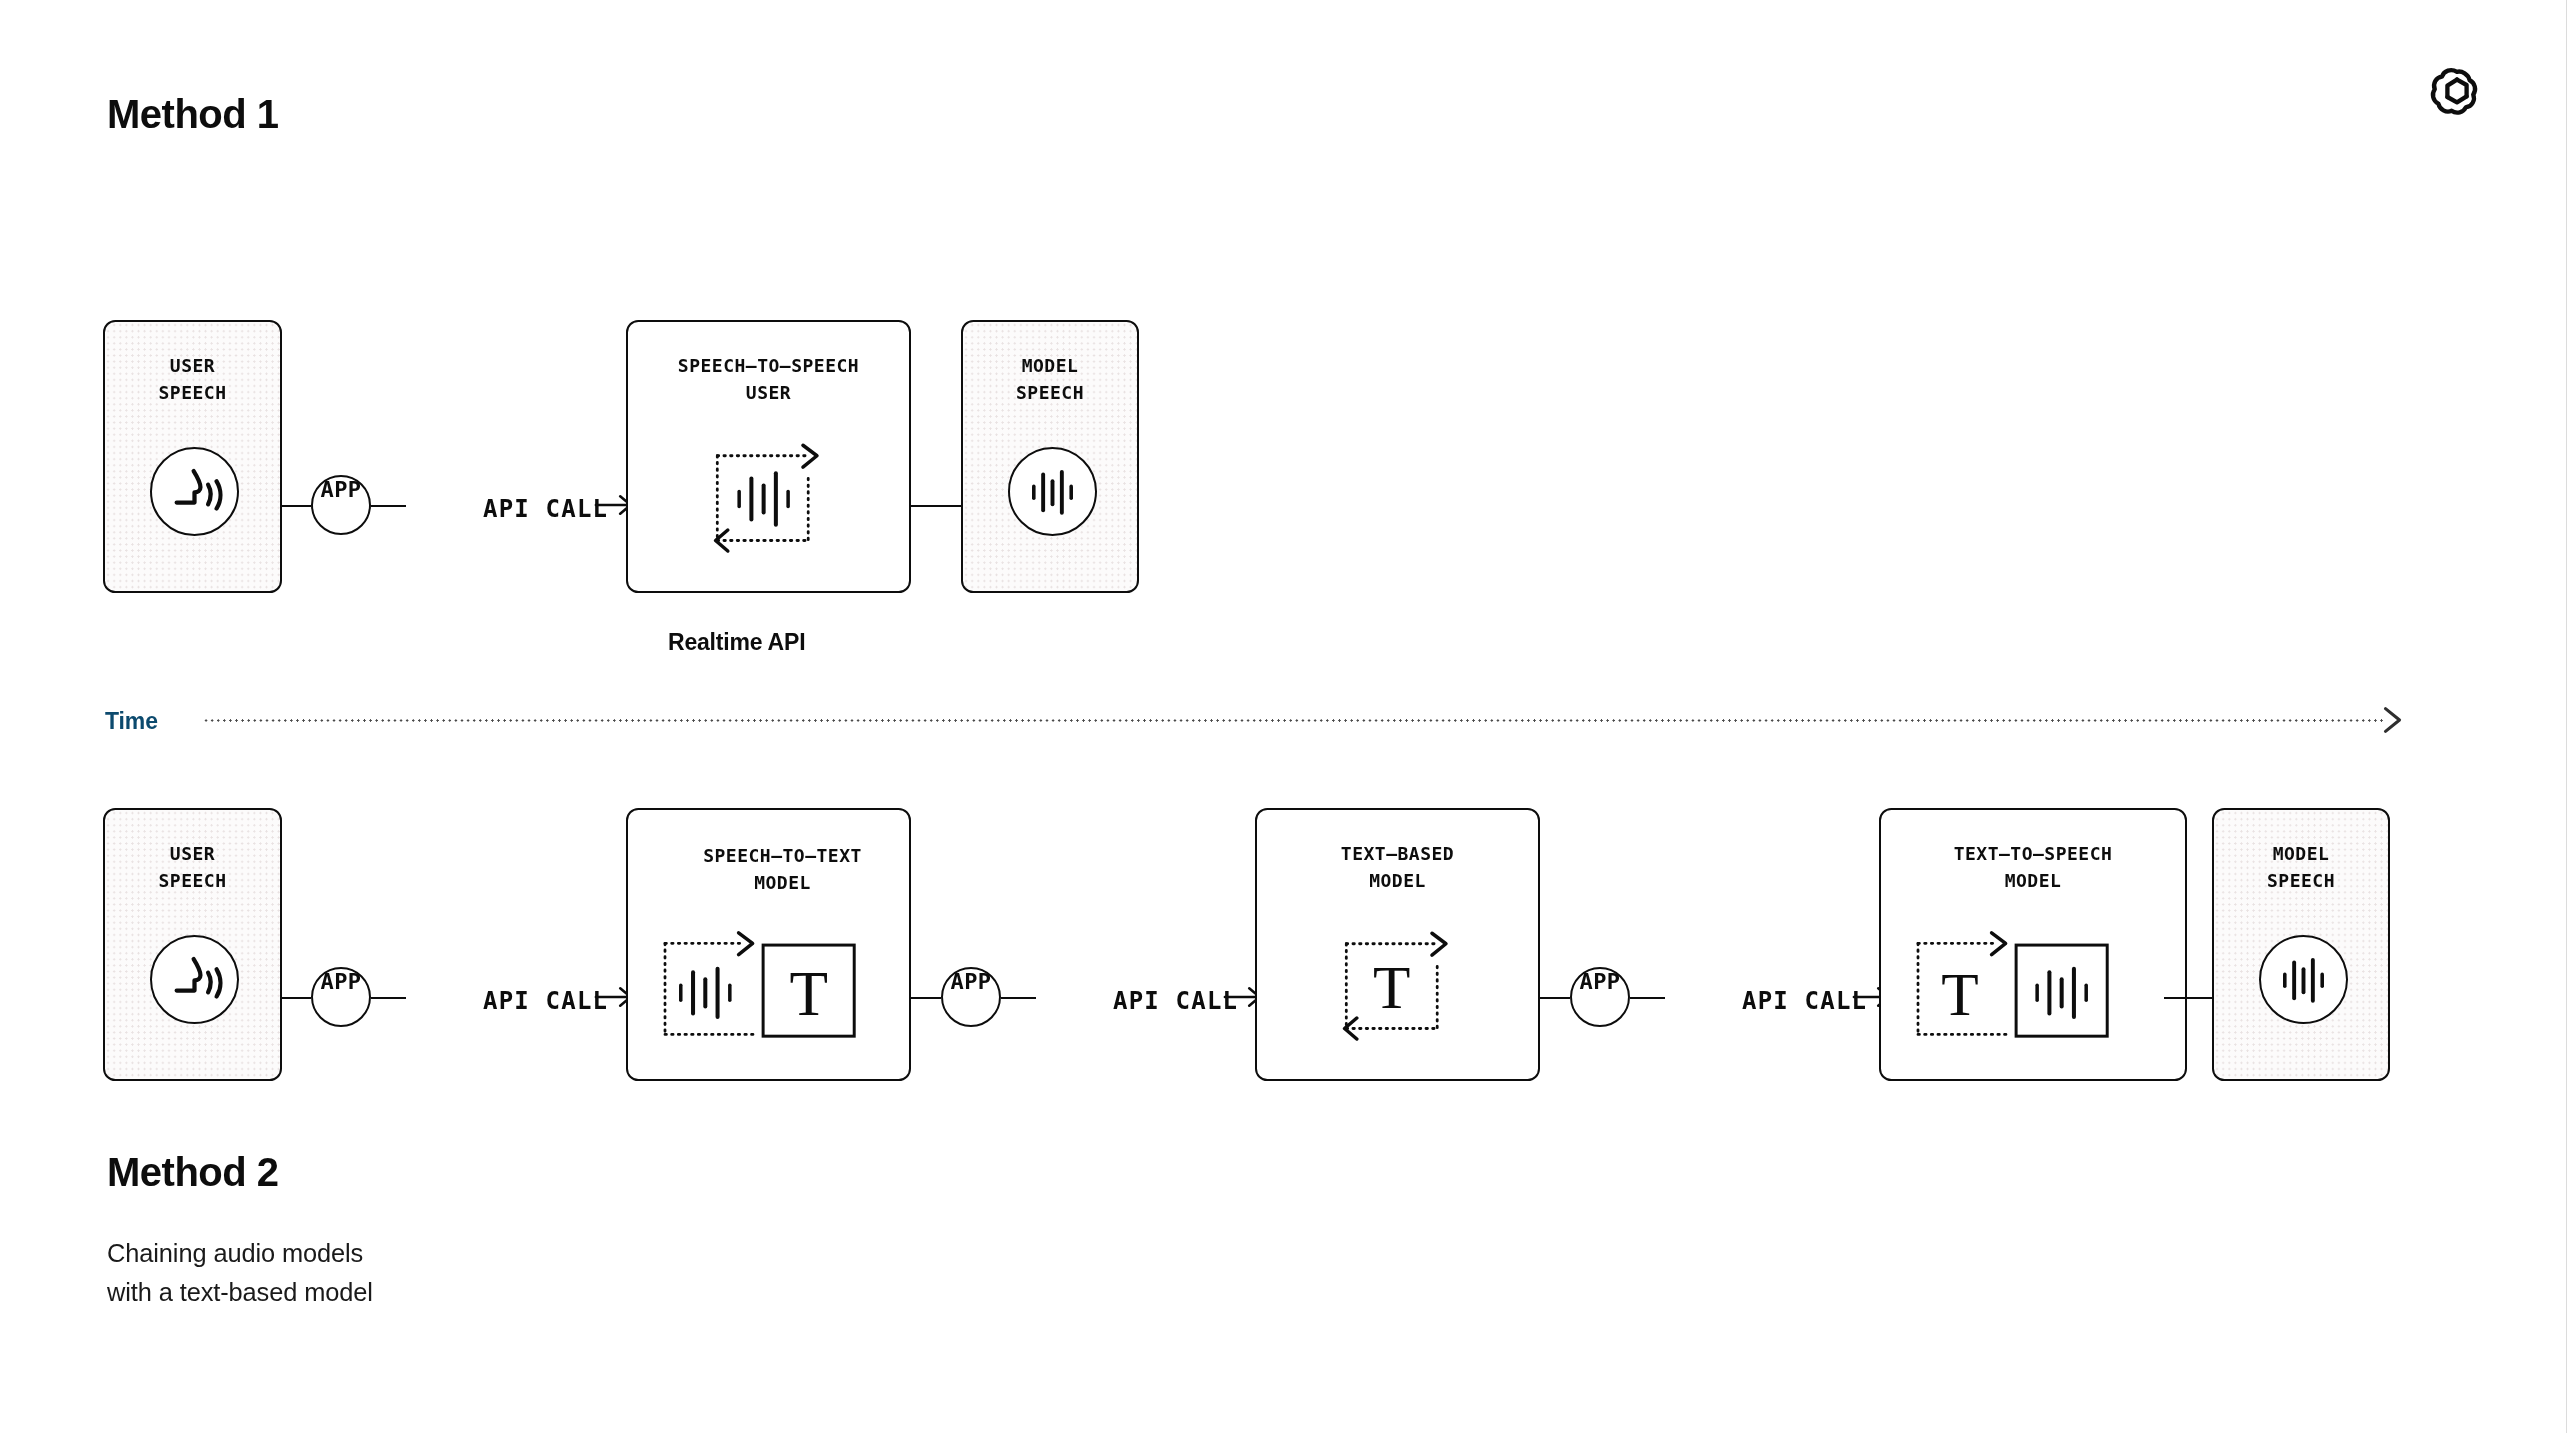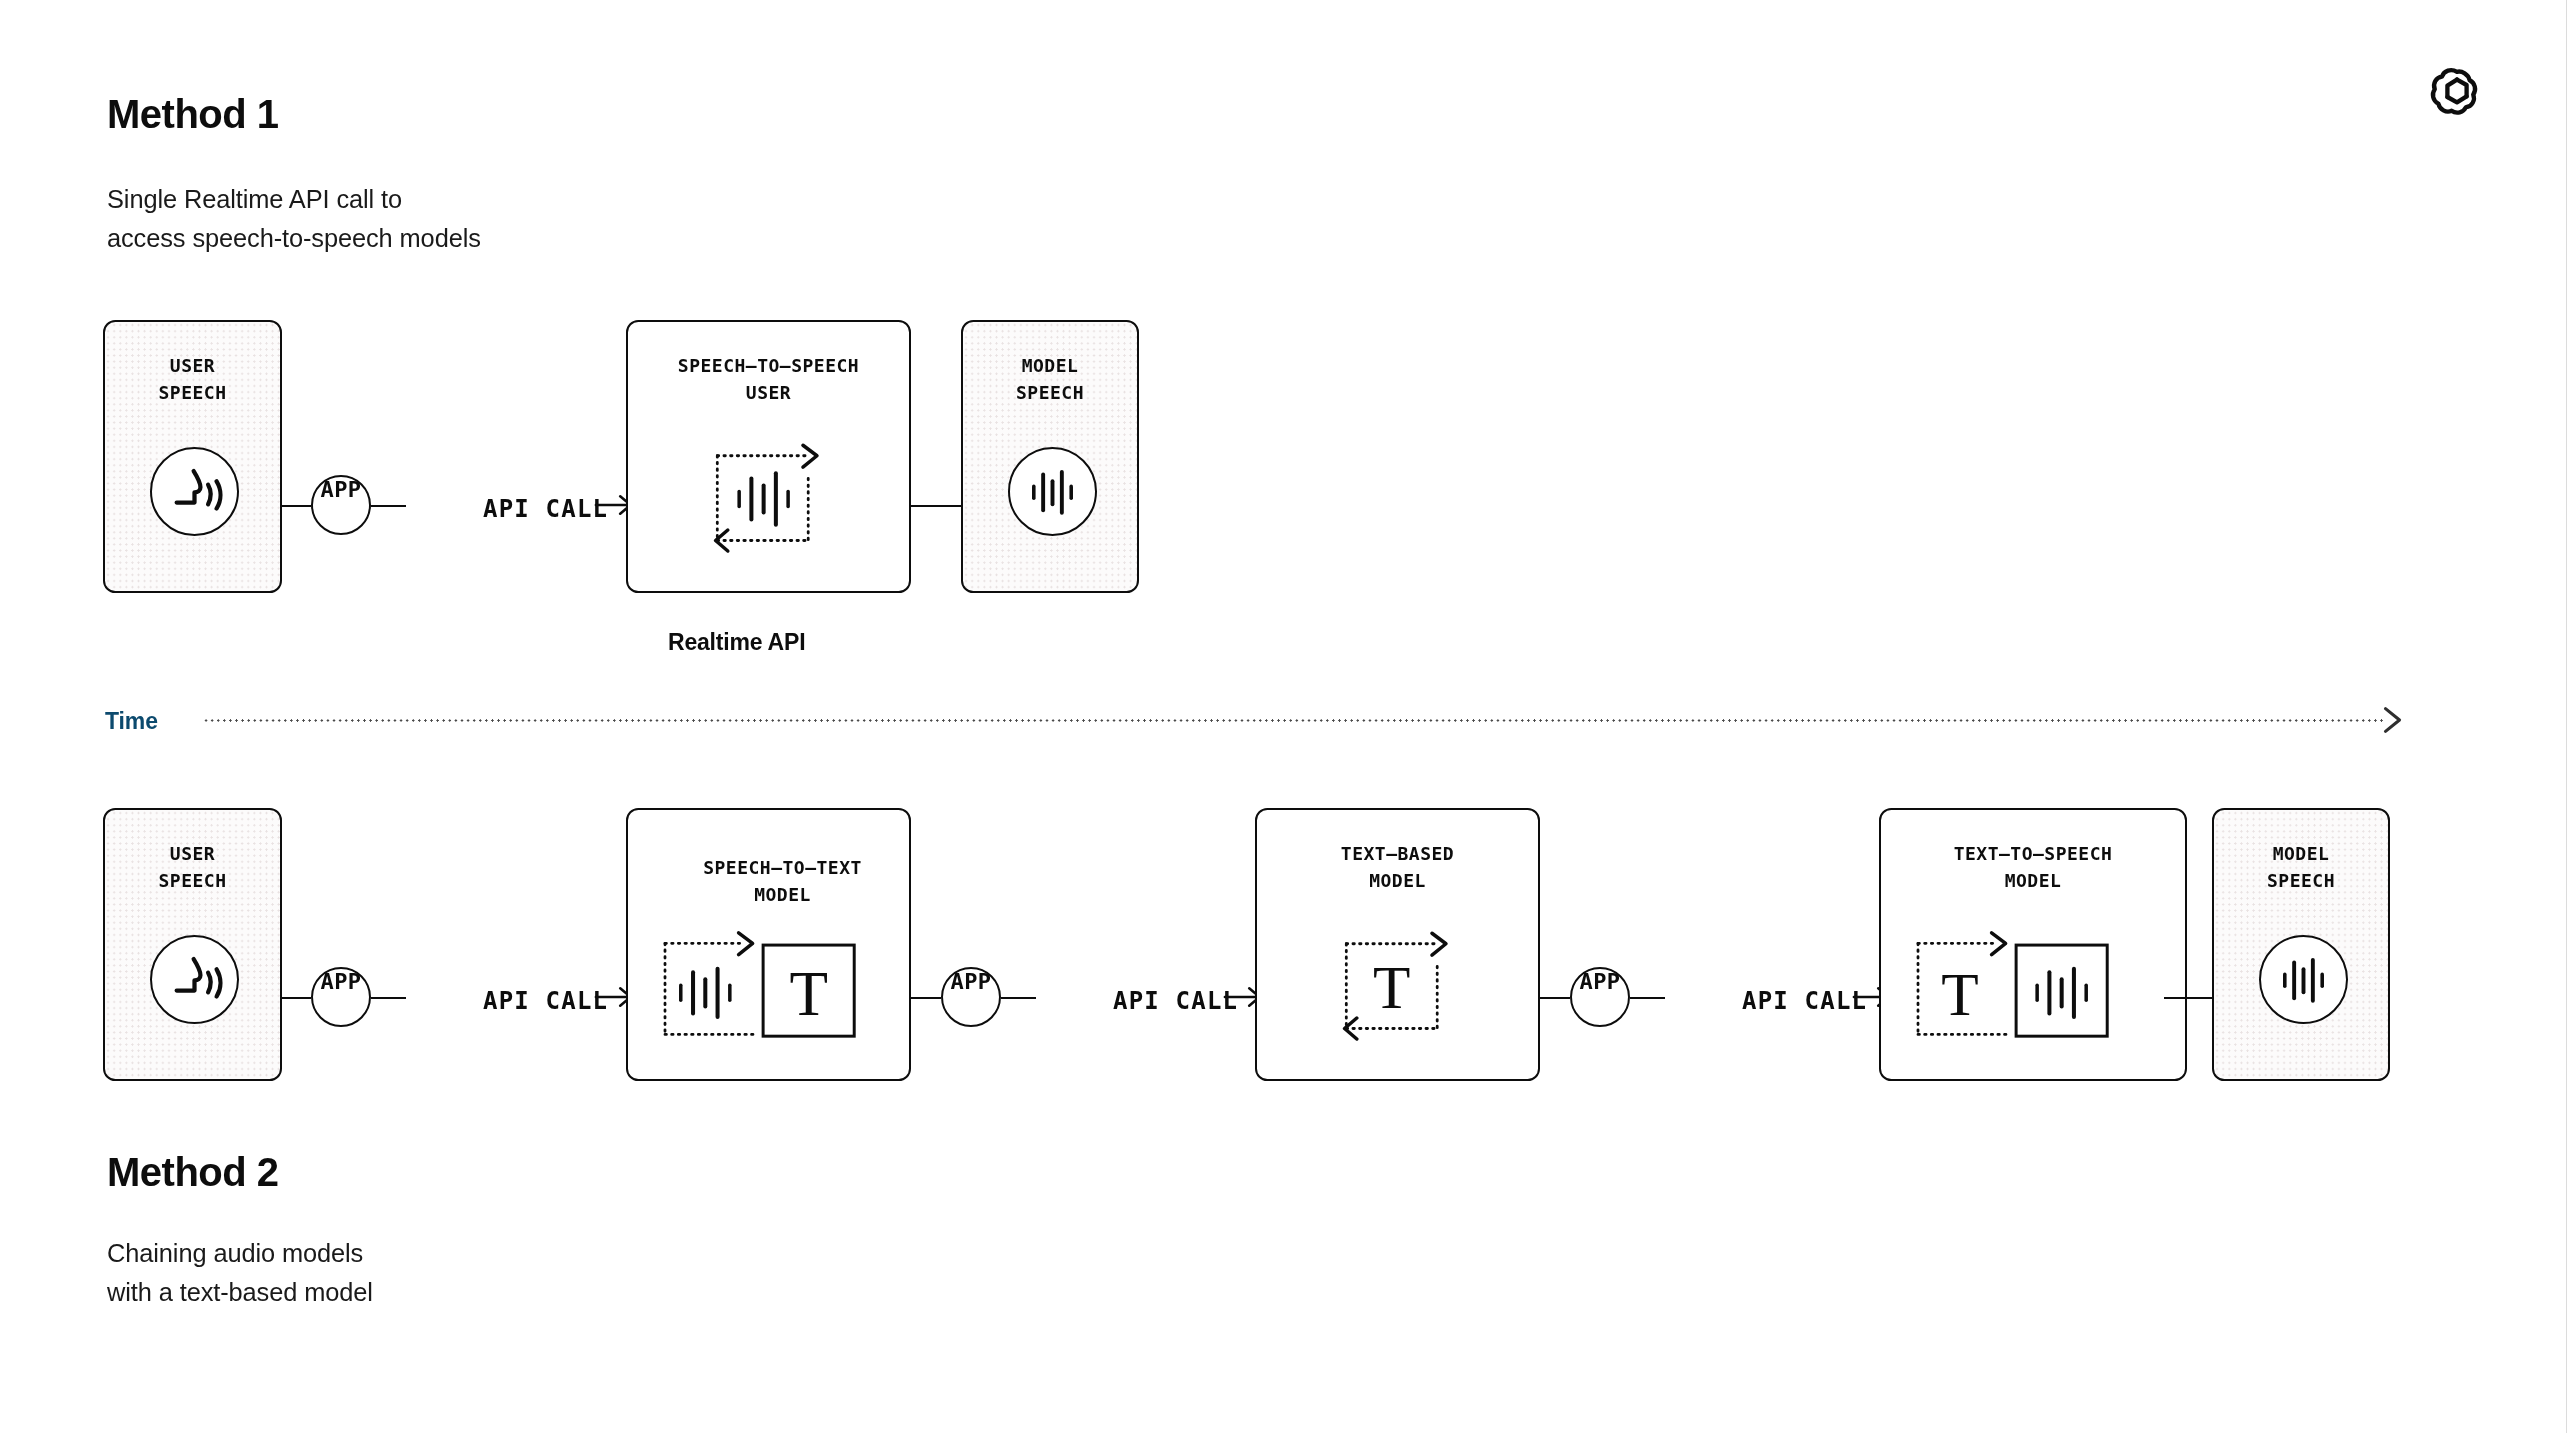--- a/index.html
+++ b/index.html
@@ -119,22 +119,20 @@
                  C21 81 32 87 41 83 C49 89 61 86 65 77 C75 76 81 65 77 56
                  C83 48 80 36 71 32 C69 22 58 16 50 18 Z"></path>
         <path d="M50 31 L66 40 L66 59"></path>
         <path d="M66 59 L50 69 L34 60"></path>
         <path d="M34 60 L34 41 L50 31"></path>
       </g>
     </svg>
   </div>
 
   <div class="mtitle" style="left:107px;top:92px;">Method 1</div>
-  <div class="msub" style="left:107px;top:180px;">Single Realtime API call to
-access speech-to-speech models</div>
 
   <div class="hline" style="left:280px;top:505px;width:31px;"></div>
 
   <div class="nodebox tex" style="left:103px;top:320px;width:179px;height:273px;">
     <div class="boxlabel" style="top:30px;">USER
 SPEECH</div>
     <div class="iconcircle" style="left:45px;top:125px;width:89px;height:89px;">
       <svg viewBox="0 0 100 100" width="85" height="85">
         <g fill="none" stroke="#0d0d0d" stroke-width="5" stroke-linecap="round" stroke-linejoin="round">
           <path d="M49 26 C54 34 57 40 57 45 C57 49 54 51 50 51 L50 63 L29 63"></path>
@@ -239,21 +237,21 @@
   <div style="position:absolute;left:594px;top:984px;">
     <svg width="42" height="26" viewBox="0 0 48 30">
       <g fill="none" stroke="#0d0d0d" stroke-width="3" stroke-linecap="round" stroke-linejoin="round">
         <line x1="2" y1="15" x2="40" y2="15"></line>
         <polyline points="30,5 42,15 30,25"></polyline>
       </g>
     </svg>
   </div>
 
   <div class="nodebox" style="left:626px;top:808px;width:285px;height:273px;">
-    <div class="boxlabel" style="top:44px;padding-left:28px;">SPEECH–TO–TEXT
+    <div class="boxlabel" style="top:32px;padding-left:28px;">SPEECH–TO–TEXT
 MODEL</div>
     <div style="position:absolute;left:30px;top:121px;">
       <svg width="226" height="114" viewBox="0 0 258 130">
 
         <g fill="none" stroke="#0d0d0d" stroke-width="3.2" stroke-linecap="round" stroke-linejoin="round">
           <path d="M8 14 L96 14" stroke-dasharray="1.6 6"></path>
           <path d="M8 14 L8 118" stroke-dasharray="1.6 6"></path>
           <path d="M8 118 L112 118" stroke-dasharray="1.6 6"></path>
           <polyline points="92,2 108,14 92,27" stroke-width="4"></polyline>
         </g>

